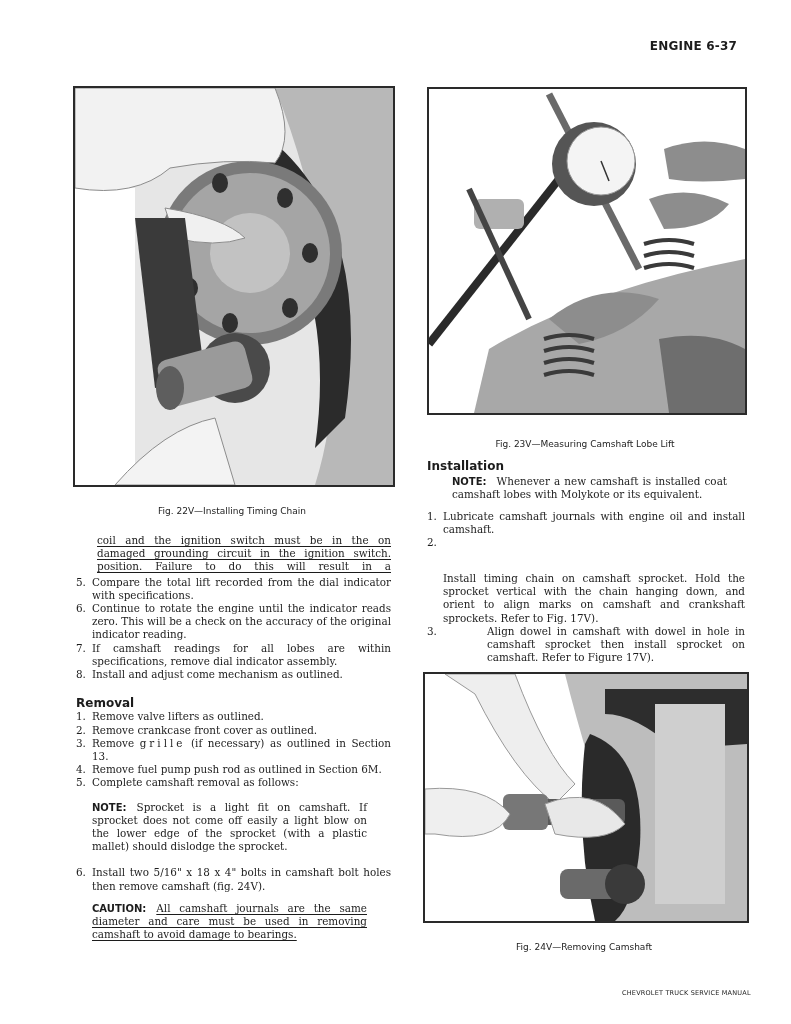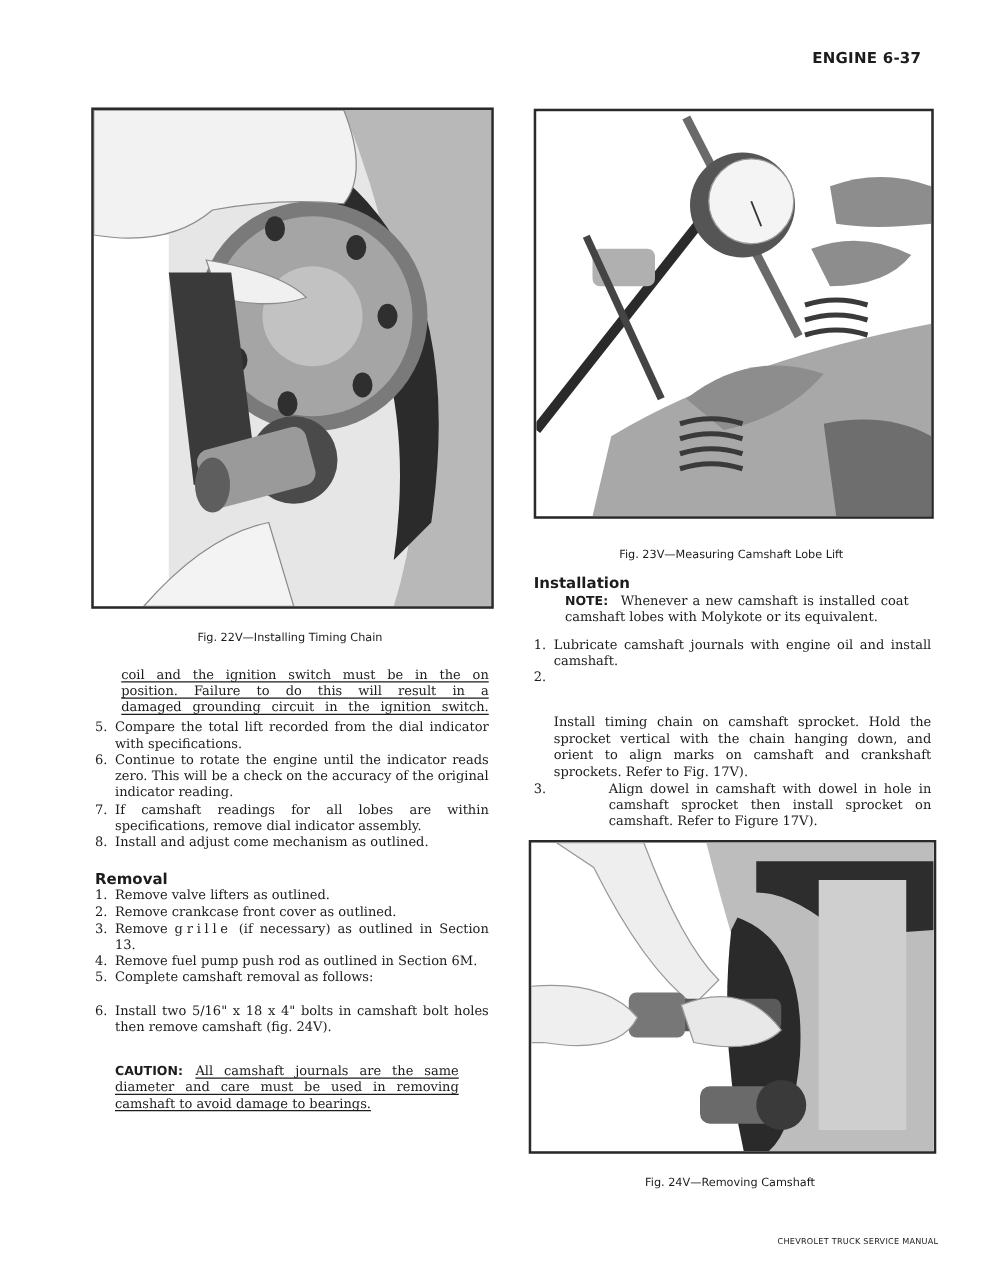--- a/index.html
+++ b/index.html
@@ -99,22 +99,22 @@
     <path d="M120 130 Q170 110 200 150 Q180 170 130 160Z" fill="#e8e8e8" stroke="#999"></path>
     <rect x="135" y="195" width="70" height="30" rx="8" fill="#6a6a6a"></rect>
     <circle cx="200" cy="210" r="20" fill="#3a3a3a"></circle>
   </svg>
 </div>
 <div class="caption sans" style="left:423px; top:942px; width:322px;">Fig. 24V—Removing Camshaft</div>
 
 <div class="col serif" style="left:76px; top:534px; width:315px;">
   <div style="padding-left:21px;">
     <p class="uline justify">coil and the ignition switch must be in the on</p>
+    <p class="uline justify">damaged grounding circuit in the ignition switch.</p>
     <p class="uline justify">position.  Failure to do this will result in a</p>
-    <p class="uline justify">damaged grounding circuit in the ignition switch.</p>
   </div>
   <div style="margin-top:2px;">
     <div class="item">
         <span class="num">5.</span>
         <span class="txt" style="text-align:justify;">Compare the total lift recorded from the dial indicator with specifications.</span>
       </div>
     <div class="item">
         <span class="num">6.</span>
         <span class="txt" style="text-align:justify;">Continue to rotate the engine until the indicator reads zero.  This will be a check on the accuracy of the original indicator reading.</span>
       </div>
@@ -145,27 +145,30 @@
     <div class="item">
         <span class="num">4.</span>
         <span class="txt" style="text-align:justify;">Remove fuel pump push rod as outlined in Section 6M.</span>
       </div>
     <div class="item">
         <span class="num">5.</span>
         <span class="txt">Complete camshaft removal as follows:</span>
       </div>
   </div>
 
+  <div class="block-indent" style="margin-top:11px; padding-right:24px; text-align:justify;">
+    <span class="note-label sans">NOTE:</span><span>Sprocket is a light fit on camshaft. If sprocket does not come off easily a light blow on the lower edge of the sprocket (with a plastic mallet) should dislodge the sprocket.</span>
+  </div>
 
   <div class="item" style="margin-top:13px;">
       <span class="num">6.</span>
       <span class="txt" style="text-align:justify;">Install two 5/16" x 18 x 4" bolts in camshaft bolt holes then remove camshaft (fig. 24V).</span>
     </div>
 
-  <div class="block-indent" style="margin-top:22px; padding-right:24px; text-align:justify;">
+  <div class="block-indent" style="margin-top:9px; padding-right:24px; text-align:justify;">
     <span class="note-label sans">CAUTION:</span><span class="uline">All camshaft journals are the same diameter and care must be used in removing camshaft to avoid damage to bearings.</span>
   </div>
 </div>
 
 <div class="col serif" style="left:427px; top:460px; width:318px;">
   <p class="heading sans">Installation</p>
   <div style="padding-left:25px; padding-right:18px; text-align:justify; margin-top:2px;">
     <span class="note-label sans">NOTE:</span><span>Whenever a new camshaft is installed coat camshaft lobes with Molykote or its equivalent.</span>
   </div>
   <div style="margin-top:8px;">

